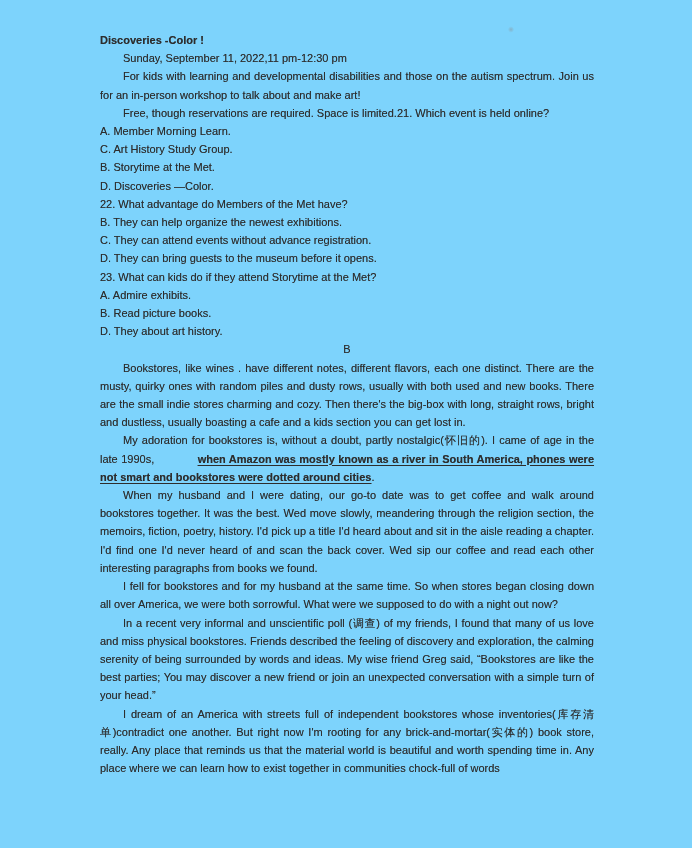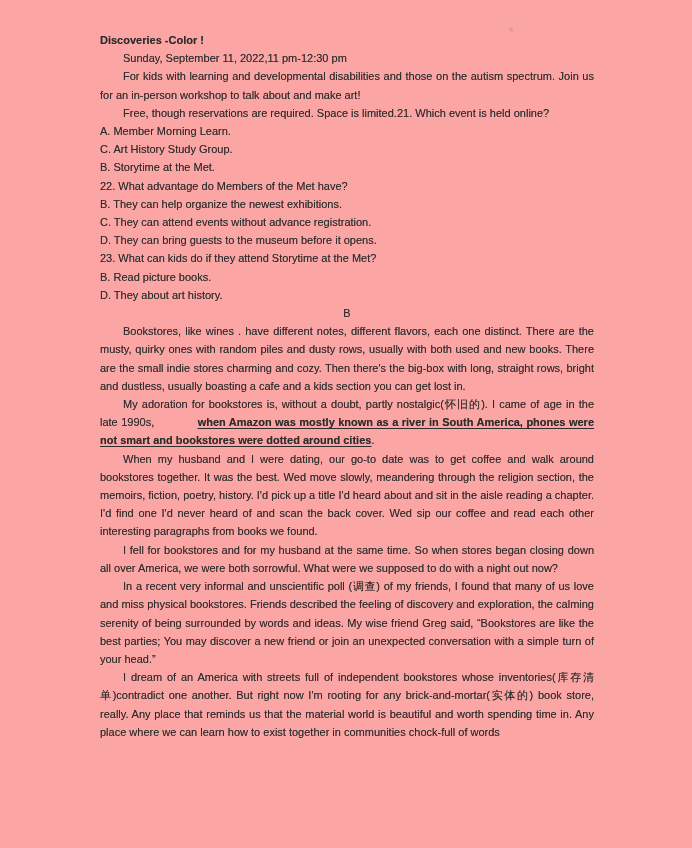--- a/index.html
+++ b/index.html
@@ -4,21 +4,21 @@
 <style>
   html, body {
     margin: 0;
     padding: 0;
     background: #ffffff;
   }
   .page {
     position: relative;
     width: 692px;
     height: 848px;
-    background: #fca5a5;
+    background: #7dd3fc;
     overflow: hidden;
     font-family: "Liberation Sans", sans-serif;
   }
   .content {
     position: absolute;
     left: 100px;
     top: 31px;
     width: 494px;
     color: #2d2d2d;
     font-size: 11px;
@@ -55,27 +55,29 @@
   <div class="content">
 
     <div class="line bold">Discoveries -Color !</div>
     <div class="line indent">Sunday, September 11, 2022,11 pm-12:30 pm</div>
     <div class="indent">For kids with learning and developmental disabilities and those on the autism spectrum. Join us for an in-person workshop to talk about and make art!</div>
     <div class="indent">Free, though reservations are required. Space is limited.21. Which event is held online?</div>
 
     <div class="line">A. Member Morning Learn.</div>
     <div class="line">C. Art History Study Group.</div>
     <div class="line">B. Storytime at the Met.</div>
+    <div class="line">D. Discoveries —Color.</div>
 
     <div class="line">22. What advantage do Members of the Met have?</div>
     <div class="line">B. They can help organize the newest exhibitions.</div>
     <div class="line">C. They can attend events without advance registration.</div>
     <div class="line">D. They can bring guests to the museum before it opens.</div>
 
     <div class="line">23. What can kids do if they attend Storytime at the Met?</div>
+    <div class="line">A. Admire exhibits.</div>
     <div class="line">B. Read picture books.</div>
     <div class="line">D. They about art history.</div>
 
     <div class="center">B</div>
 
     <div class="indent">Bookstores, like wines . have different notes, different flavors, each one distinct. There are the musty, quirky ones with random piles and dusty rows, usually with both used and new books. There are the small indie stores charming and cozy. Then there's the big-box with long, straight rows, bright and dustless, usually boasting a cafe and a kids section you can get lost in.</div>
 
     <div class="indent"><span>My adoration for bookstores is, without a doubt, partly nostalgic(怀旧的). I came of age in the late 1990s, </span><span class="u-bold">when Amazon was mostly known as a river in South America, phones were not smart and bookstores were dotted around cities</span><span>.</span></div>
 
     <div class="indent">When my husband and I were dating, our go-to date was to get coffee and walk around bookstores together. It was the best. Wed move slowly, meandering through the religion section, the memoirs, fiction, poetry, history. I'd pick up a title I'd heard about and sit in the aisle reading a chapter. I'd find one I'd never heard of and scan the back cover. Wed sip our coffee and read each other interesting paragraphs from books we found.</div>

